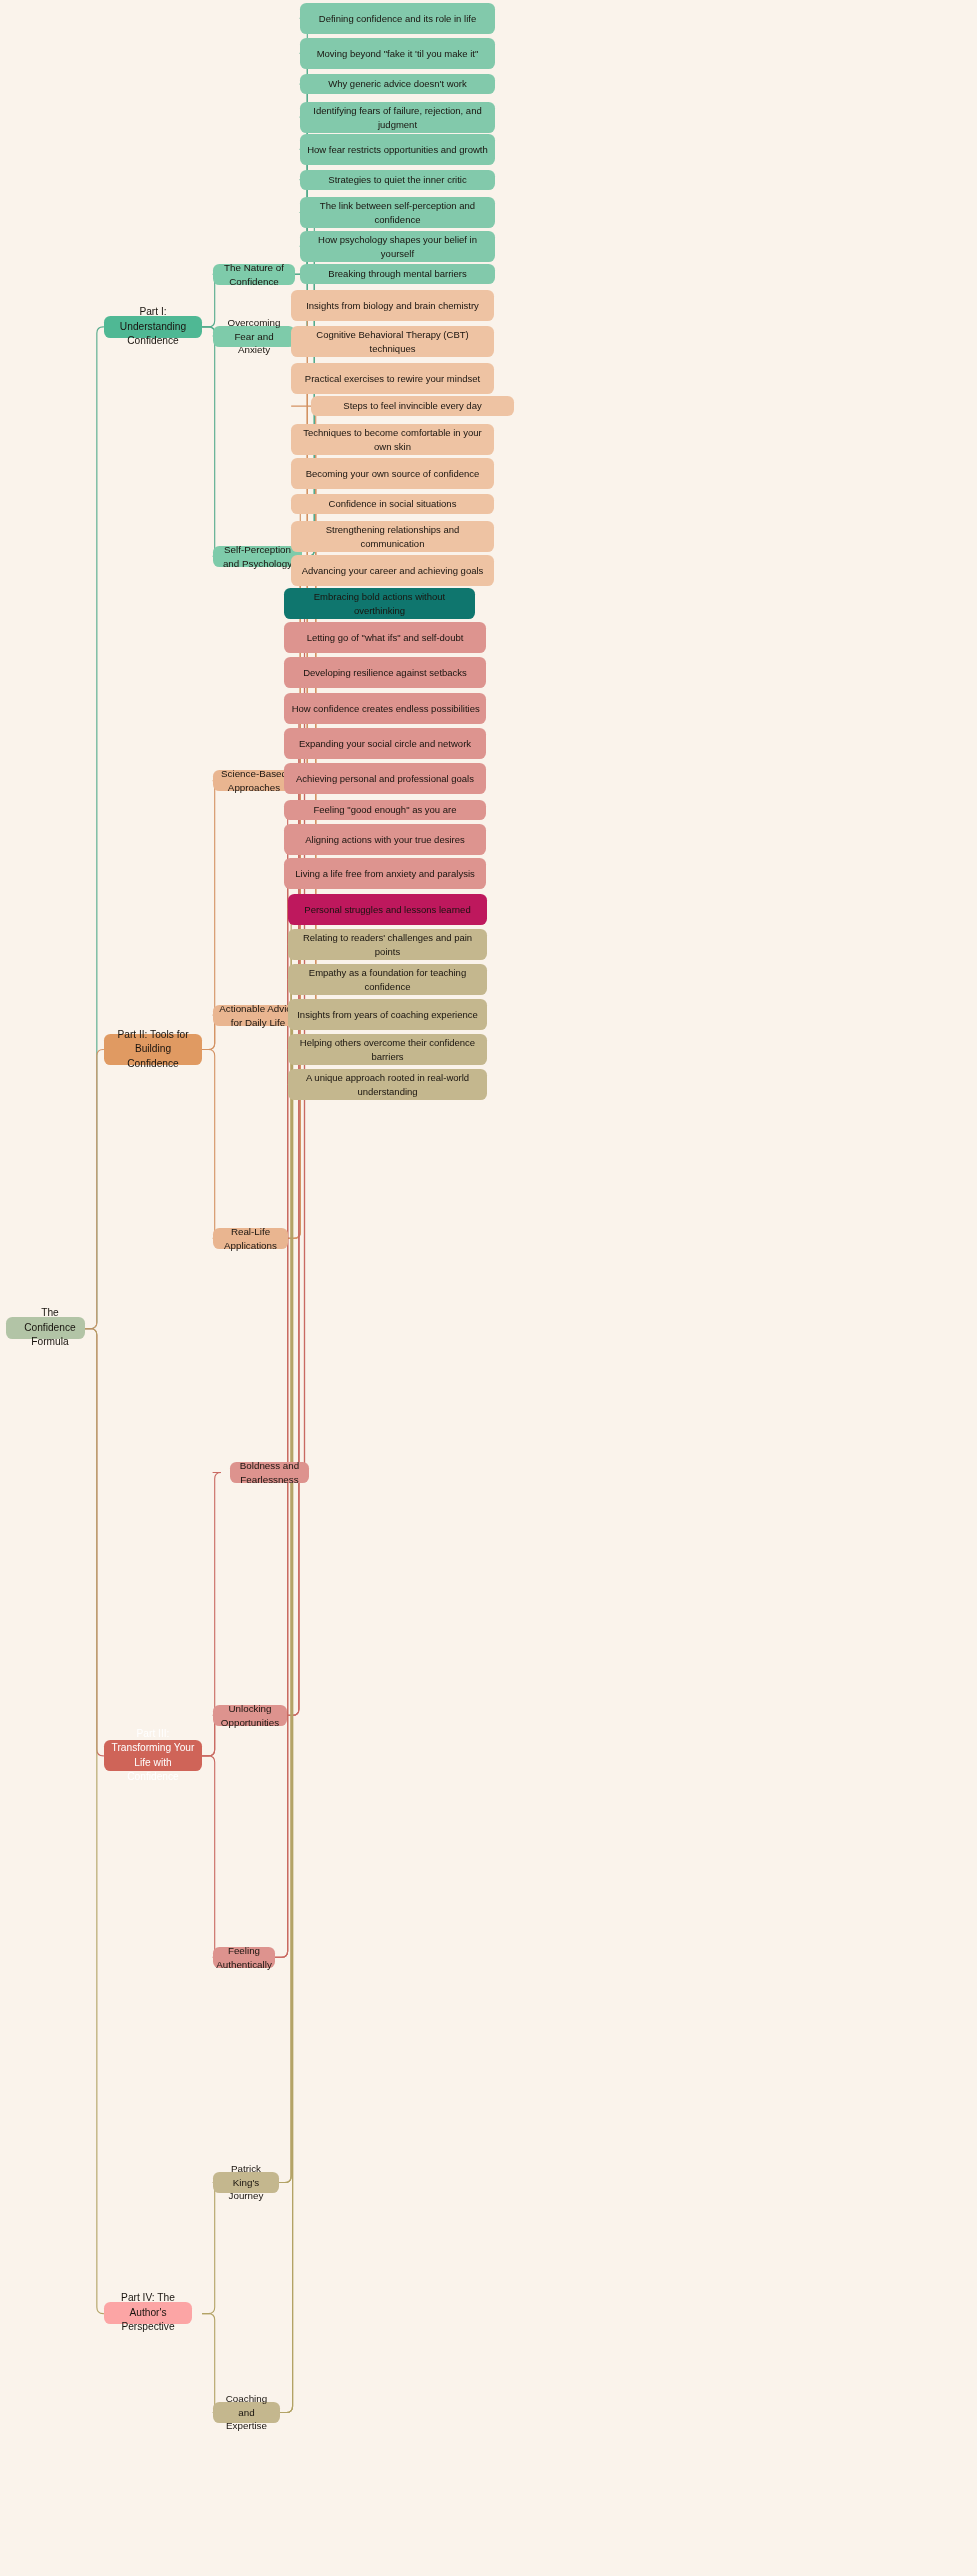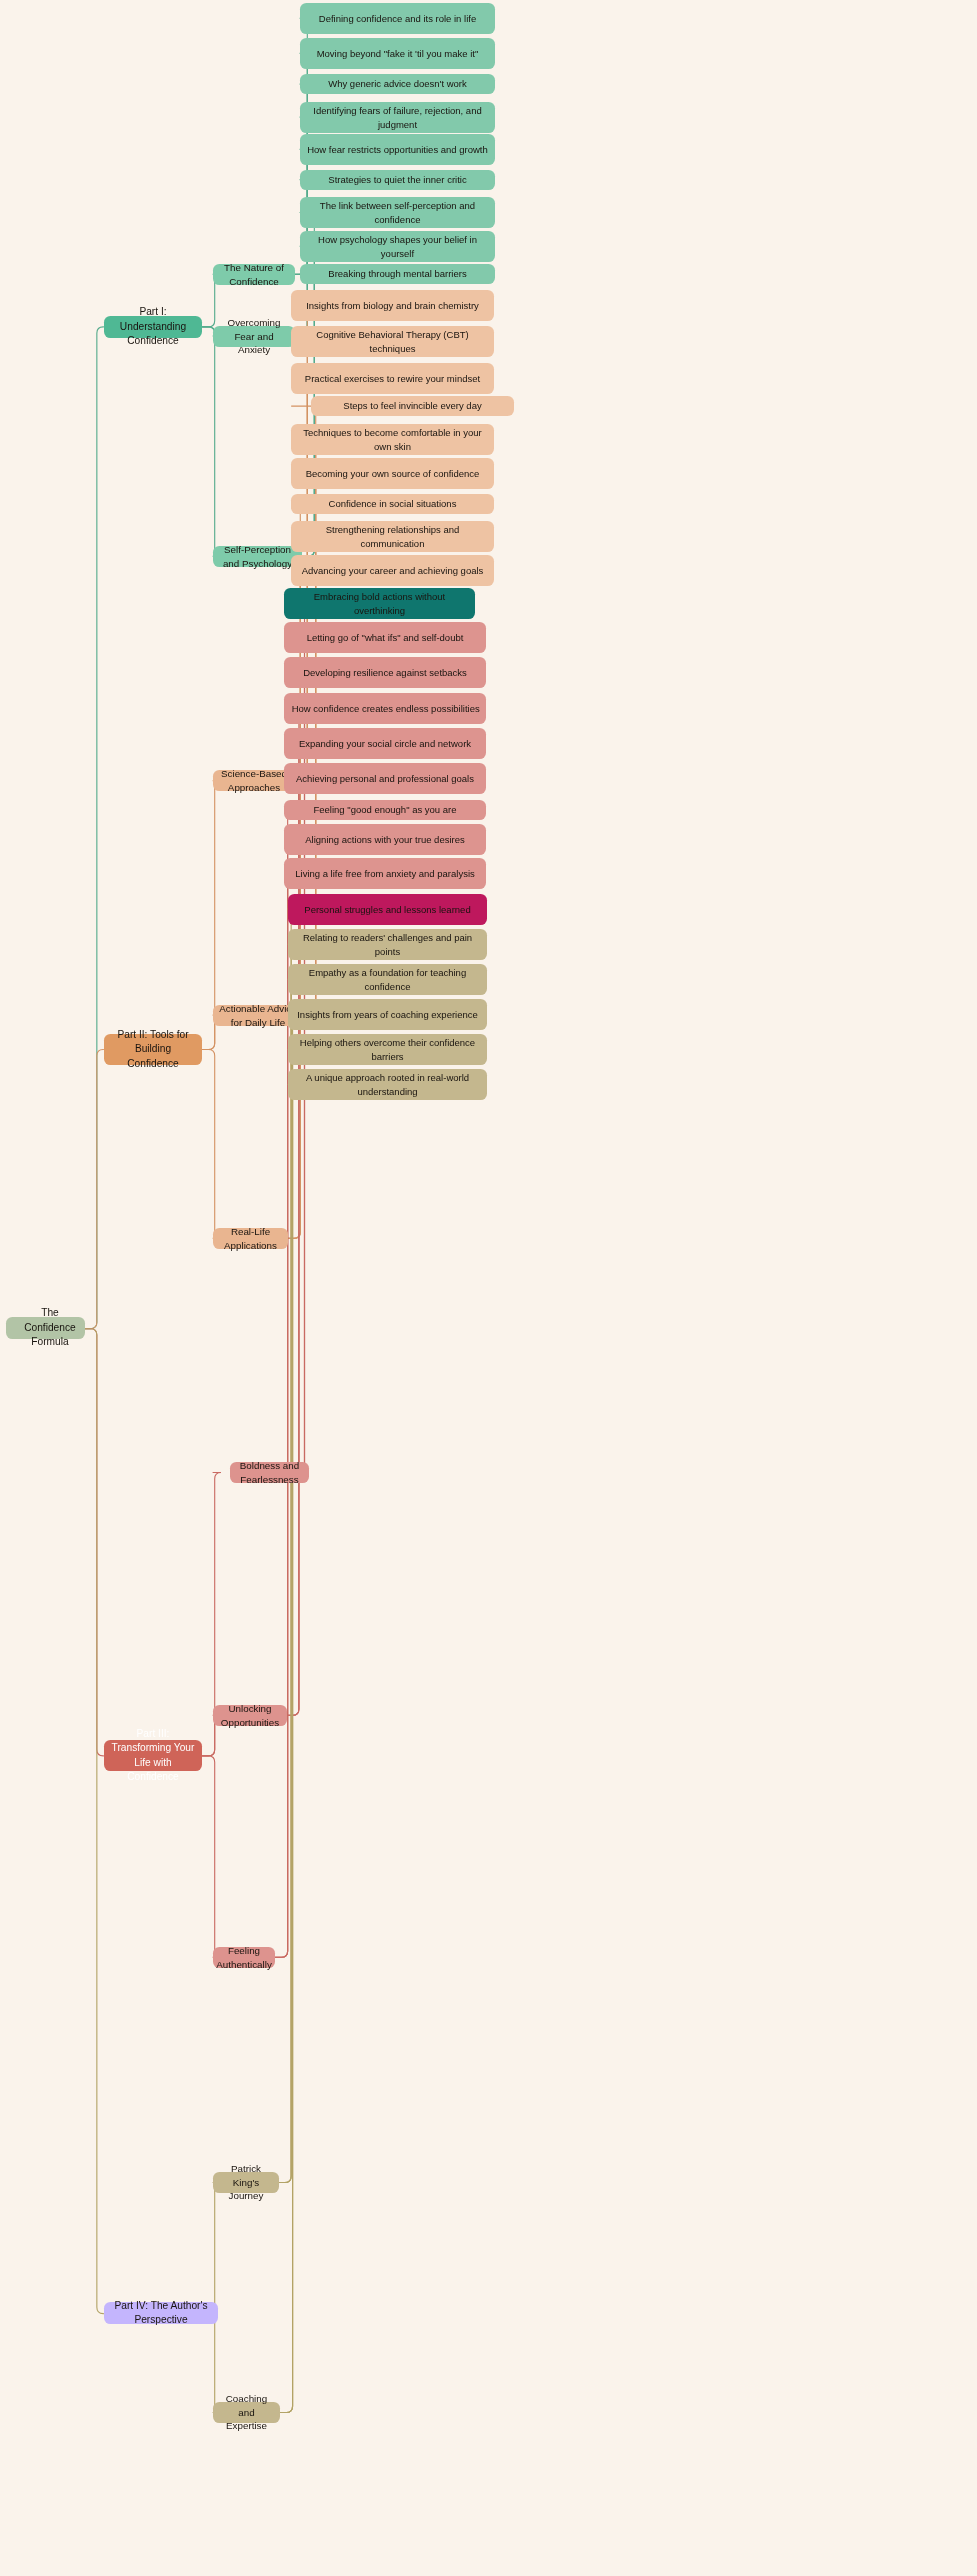--- a/index.html
+++ b/index.html
@@ -195,21 +195,21 @@
       </div>
       <div class="node n-leaf" style="left: 284px; top: 800px; width: 202px; height: 19.6px; background: rgb(221, 148, 143);">
         <span>Feeling "good enough" as you are</span>
       </div>
       <div class="node n-leaf" style="left: 284px; top: 824px; width: 202px; height: 31px; background: rgb(221, 148, 143);">
         <span>Aligning actions with your true desires</span>
       </div>
       <div class="node n-leaf" style="left: 284px; top: 858px; width: 202px; height: 31px; background: rgb(221, 148, 143);">
         <span>Living a life free from anxiety and paralysis</span>
       </div>
-      <div class="node n-part" style="left: 104px; top: 2302px; width: 114px; height: 22.4px; background: #c4b5fd;">
+      <div class="node n-part" style="left: 104px; top: 2302px; width: 88px; height: 22.4px; background: #fca5a5;">
         <span>Part IV: The Author's Perspective</span>
       </div>
       <div class="node n-sub" style="left: 213px; top: 2172px; width: 66px; height: 21px; background: rgb(196, 183, 142);">
         <span>Patrick King's Journey</span>
       </div>
       <div class="node n-leaf" style="left: 288px; top: 894px; width: 199px; height: 31px; background: #be185d; text-align: center;">
         <span>Personal struggles and lessons learned</span>
       </div>
       <div class="node n-leaf" style="left: 288px; top: 929px; width: 199px; height: 31px; background: rgb(196, 183, 142);">
         <span>Relating to readers' challenges and pain points</span>

